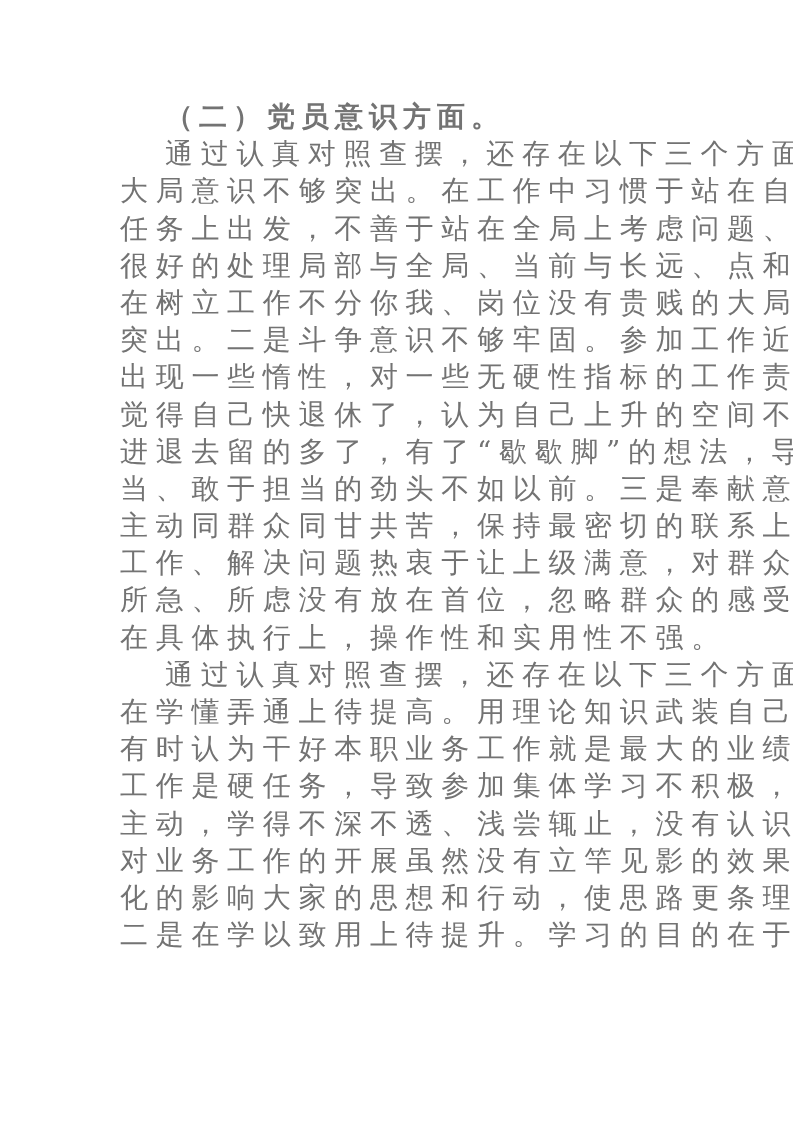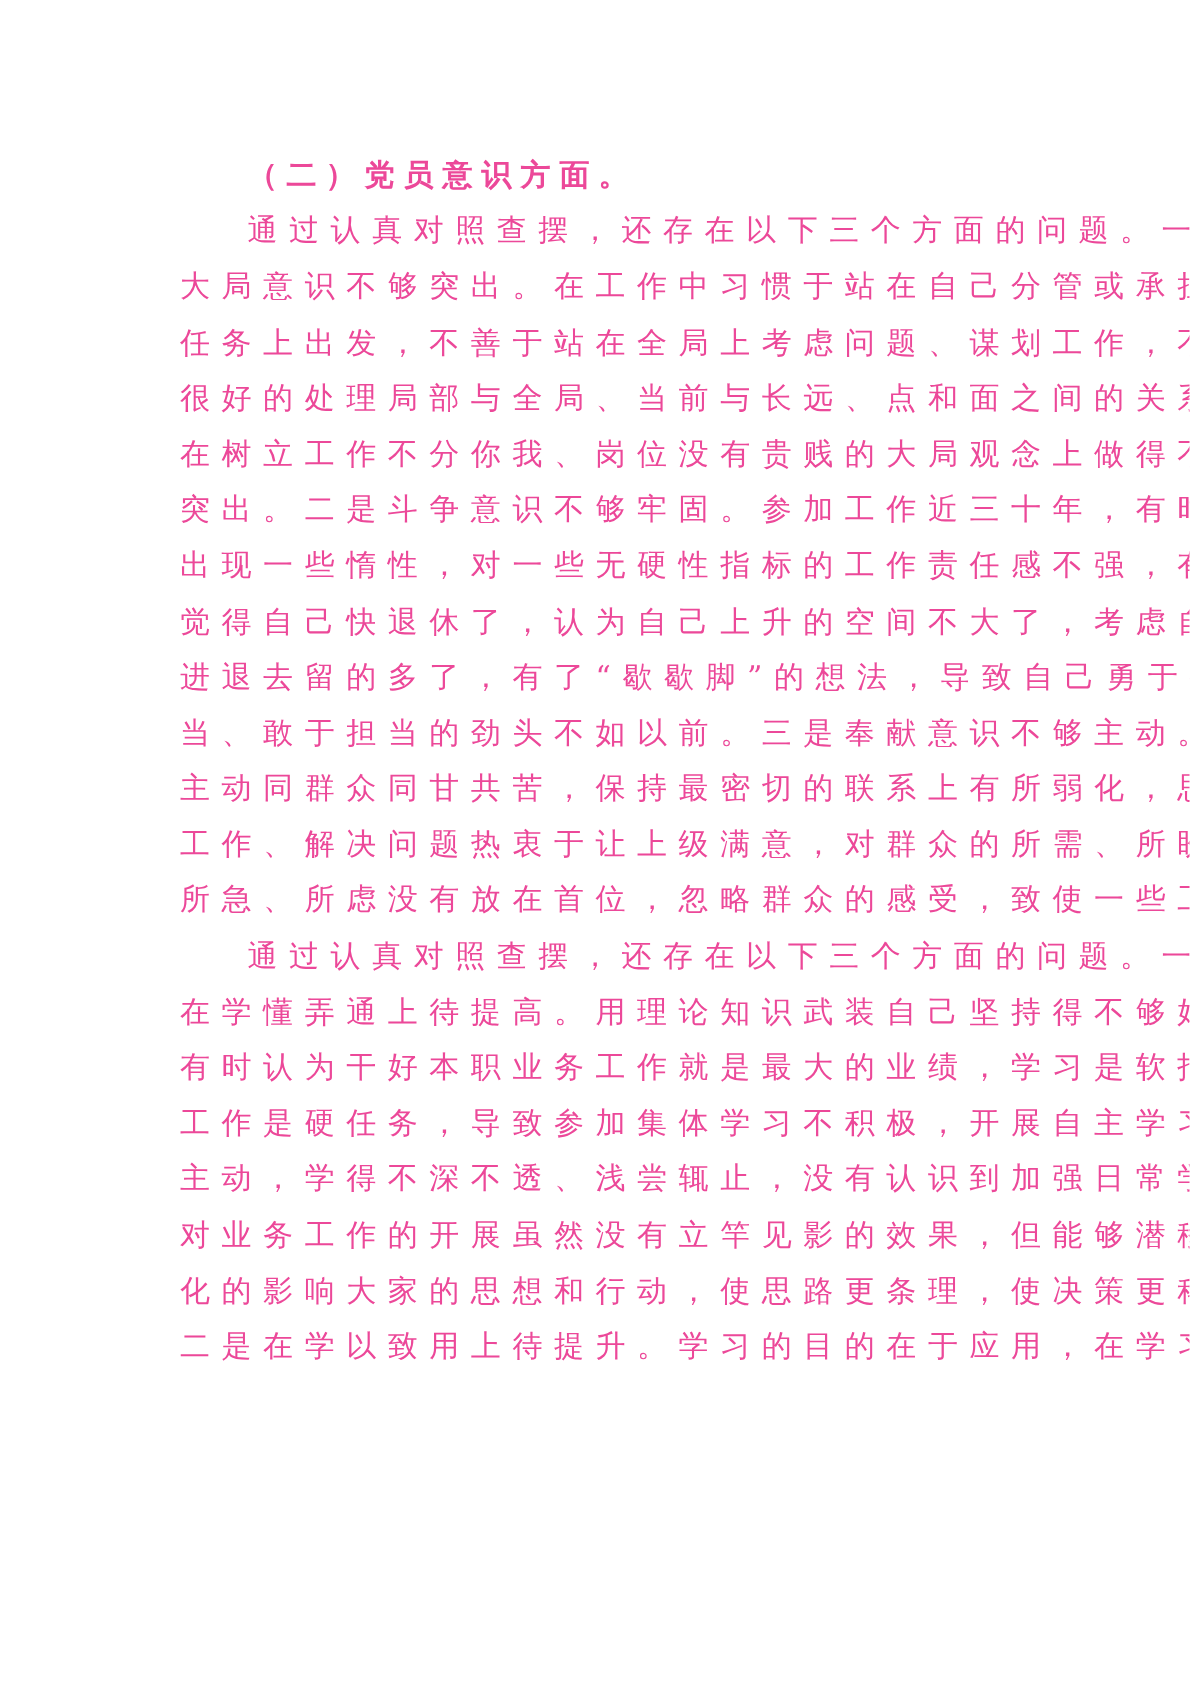--- a/index.html
+++ b/index.html
@@ -1,18 +1,18 @@
 <!DOCTYPE html>
 <html><head>
 <meta charset="utf-8">
 <style>
   html, body { margin:0; padding:0; background:#ffffff; }
   body { width:793px; height:1122px; position:relative; overflow:hidden; }
   .page { position:absolute; left:120px; top:98px; width:560px; }
-  .line { height:37.2px; line-height:37.2px; font-size:20px; color:#ec4899;
+  .line { height:37.2px; line-height:37.2px; font-size:28px; color:#737373;
           font-family:"DejaVu Serif", serif; white-space:nowrap;
           letter-spacing:7.7px; overflow:visible; }
   .indent { padding-left:45px; }
   .heading { padding-left:45px; font-weight:bold; letter-spacing:6px; }
 </style>
 </head>
 <body>
 
 <div class="page">
   <div class="line heading">（二）党员意识方面。</div>
@@ -22,20 +22,21 @@
   <div class="line">很好的处理局部与全局、当前与长远、点和面之间的关系，</div>
   <div class="line">在树立工作不分你我、岗位没有贵贱的大局观念上做得不够</div>
   <div class="line">突出。二是斗争意识不够牢固。参加工作近三十年，有时会</div>
   <div class="line">出现一些惰性，对一些无硬性指标的工作责任感不强，有时</div>
   <div class="line">觉得自己快退休了，认为自己上升的空间不大了，考虑自己</div>
   <div class="line">进退去留的多了，有了“歇歇脚”的想法，导致自己勇于担</div>
   <div class="line">当、敢于担当的劲头不如以前。三是奉献意识不够主动。在</div>
   <div class="line">主动同群众同甘共苦，保持最密切的联系上有所弱化，思考</div>
   <div class="line">工作、解决问题热衷于让上级满意，对群众的所需、所盼、</div>
   <div class="line">所急、所虑没有放在首位，忽略群众的感受，致使一些工作</div>
+  <div class="line">在具体执行上，操作性和实用性不强。</div>
 
   <div class="line indent">通过认真对照查摆，还存在以下三个方面的问题。一是</div>
   <div class="line">在学懂弄通上待提高。用理论知识武装自己坚持得不够好，</div>
   <div class="line">有时认为干好本职业务工作就是最大的业绩，学习是软指标，</div>
   <div class="line">工作是硬任务，导致参加集体学习不积极，开展自主学习不</div>
   <div class="line">主动，学得不深不透、浅尝辄止，没有认识到加强日常学习</div>
   <div class="line">对业务工作的开展虽然没有立竿见影的效果，但能够潜移默</div>
   <div class="line">化的影响大家的思想和行动，使思路更条理，使决策更科学。</div>
   <div class="line">二是在学以致用上待提升。学习的目的在于应用，在学习习</div>
 </div>

